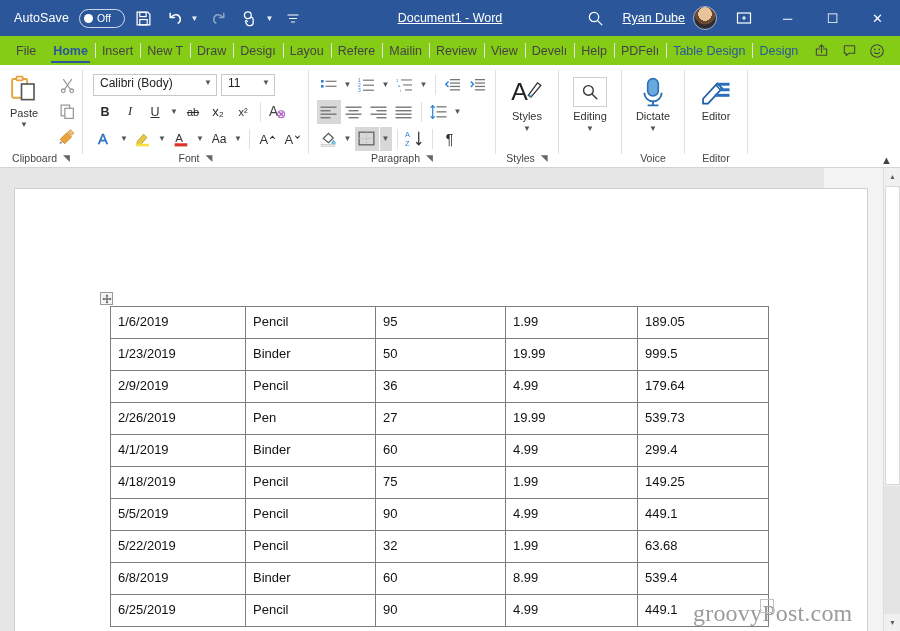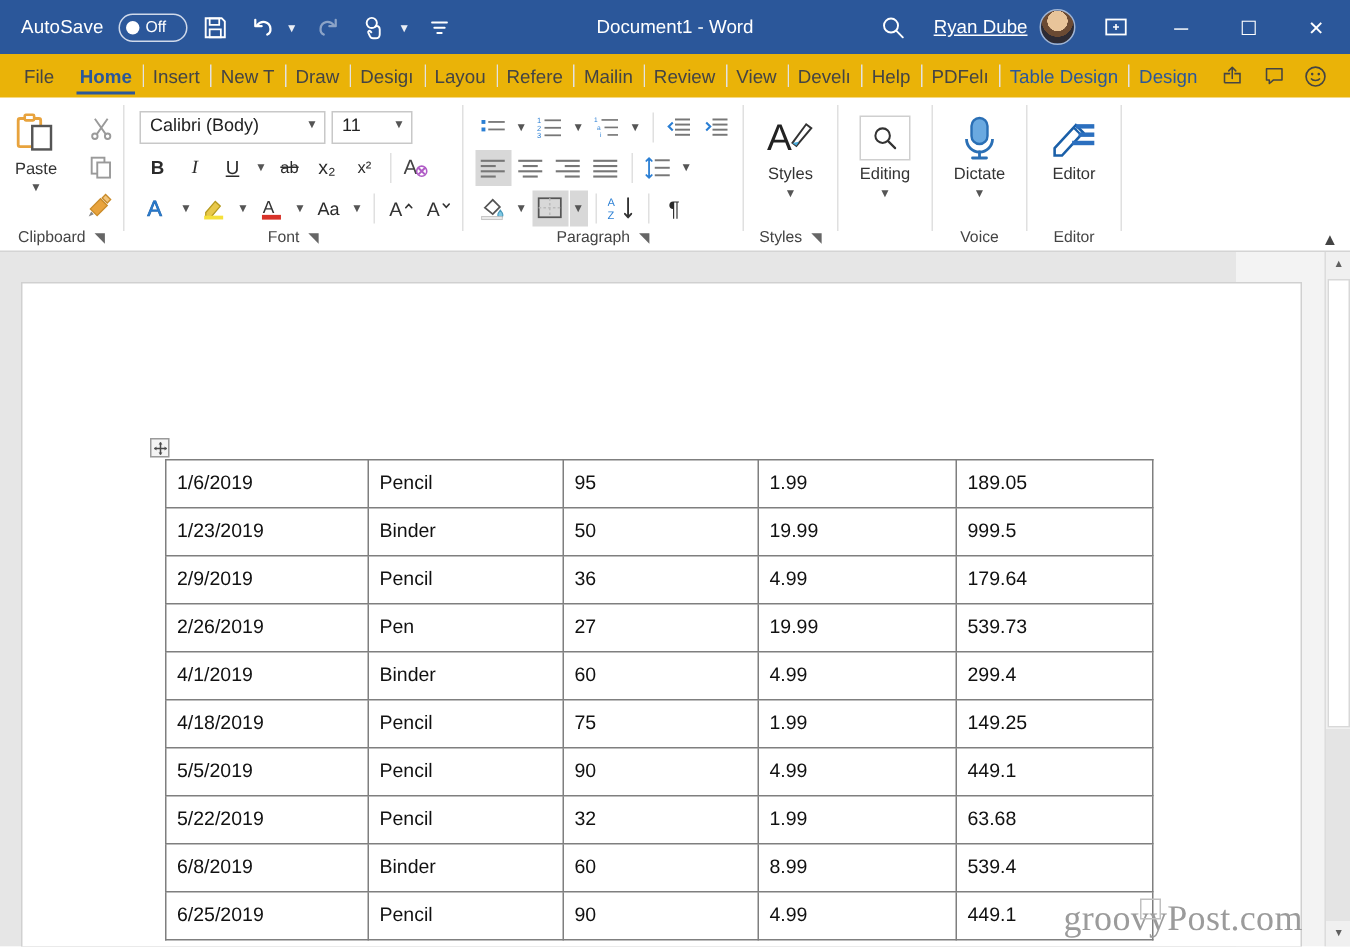--- a/index.html
+++ b/index.html
@@ -29,38 +29,38 @@
     width:28px; height:28px; display:flex; align-items:center; justify-content:center;
     color:#ffffff;
   }
   .qbtn.dim { opacity:.45; }
   .caret { font-size:8px; opacity:.9; margin-left:-4px; width:11px; text-align:center;}
   .title-center {
     position:absolute; left:0; top:0; width:900px; height:36px;
     display:flex; align-items:center; justify-content:center;
     font-size:12.5px; pointer-events:none;
   }
-  .title-center span { pointer-events:auto; }
+  .title-center span { pointer-events:auto;text-decoration:underline; }
   .title-right {
     position:absolute; right:0; top:0; height:36px; display:flex; align-items:center;
   }
   .search-ico { width:34px; height:36px; display:flex; align-items:center; justify-content:center; }
   .acct { display:flex; align-items:center; gap:8px; padding:0 6px 0 10px; font-size:12.5px;text-decoration:underline; }
   .avatar {
     width:24px; height:24px; border-radius:50%;
     background: radial-gradient(circle at 50% 32%, #e8c49a 0 36%, #6b4a33 37% 56%, #2e2b33 57% 100%);
     border:1px solid #9fb4d4; overflow:hidden;
   }
   .ribbon-disp { width:42px; height:36px; display:flex; align-items:center; justify-content:center; }
   .wbtn { width:45px; height:36px; display:flex; align-items:center; justify-content:center; font-size:13px; }
 
   
   .tabstrip {
     position:absolute; left:0; top:36px; width:900px; height:30px;
-    background:#eab308; display:flex; align-items:stretch; font-size:12.5px;
+    background:#84cc16; display:flex; align-items:stretch; font-size:12.5px;
     border-bottom:1px solid #ffffff;
   }
   .tab {
     display:flex; align-items:center; padding:0 7px; color:#444444;
     white-space:nowrap; overflow:hidden; position:relative; max-width:56px;
   }
   .tab.file { color:#444444; padding:0 10px 0 16px; max-width:none; }
   .tab.active { color:#2b579a; font-weight:bold; }
   .tab.active:after {
     content:""; position:absolute; left:5px; right:5px; bottom:2px; height:2.5px; background:#2b579a;
@@ -151,21 +151,21 @@
     border:1px solid #7f7f7f; height:32px; padding:3px 8px 3px 7px;
     vertical-align:middle; line-height:1.1;
   }
   .c0 { width:135px; } .c1 { width:130px; } .c2 { width:130px; } .c3 { width:132px; } .c4 { width:131px; }
 
   .eot-mark {
     position:absolute; left:745px; top:410px; width:14px; height:14px;
     border:1px solid #c0c0c0;
   }
   .watermark {
-    position:absolute; left:694px; top:411px;
+    position:absolute; left:678px; top:411px;
     font-family:"Liberation Serif", serif; font-size:24px; color:#9b9b9b;
     white-space:nowrap; letter-spacing:.2px;
   }
 
   
   .vscroll {
     position:absolute; right:0; top:168px; width:17px; height:463px;
     background:#f0f0f0; border-left:1px solid #dcdcdc;
   }
   .sb-arrow {

